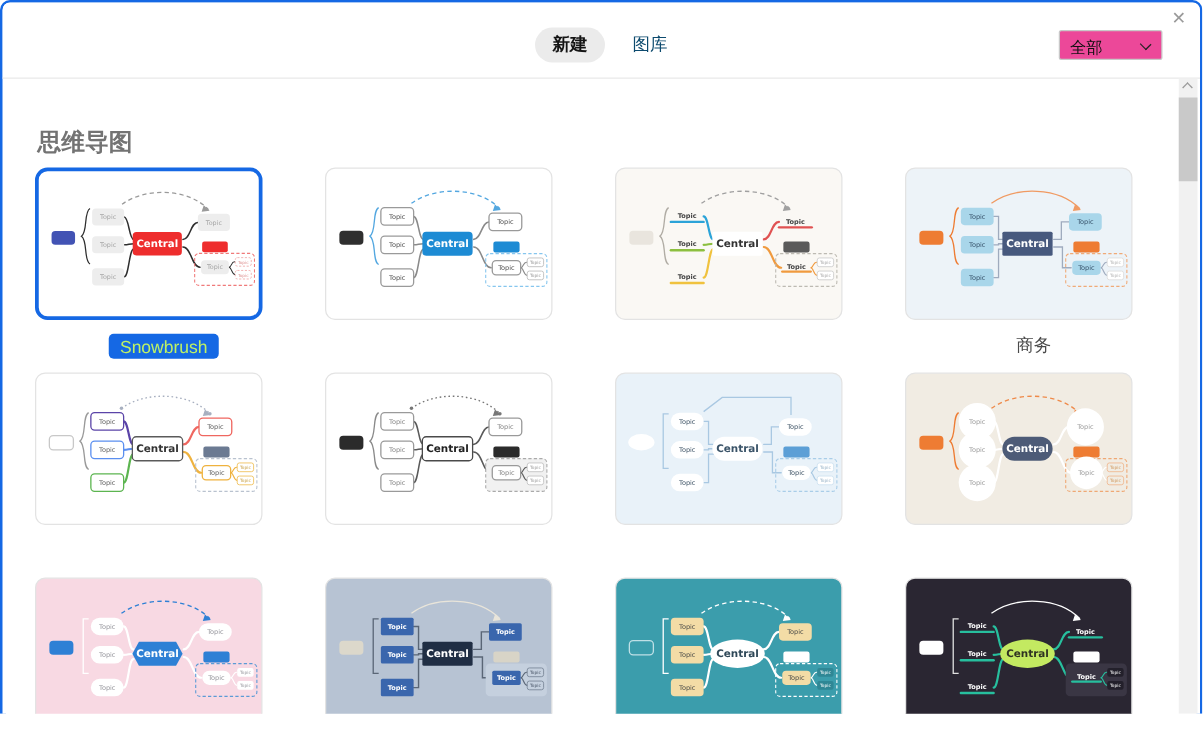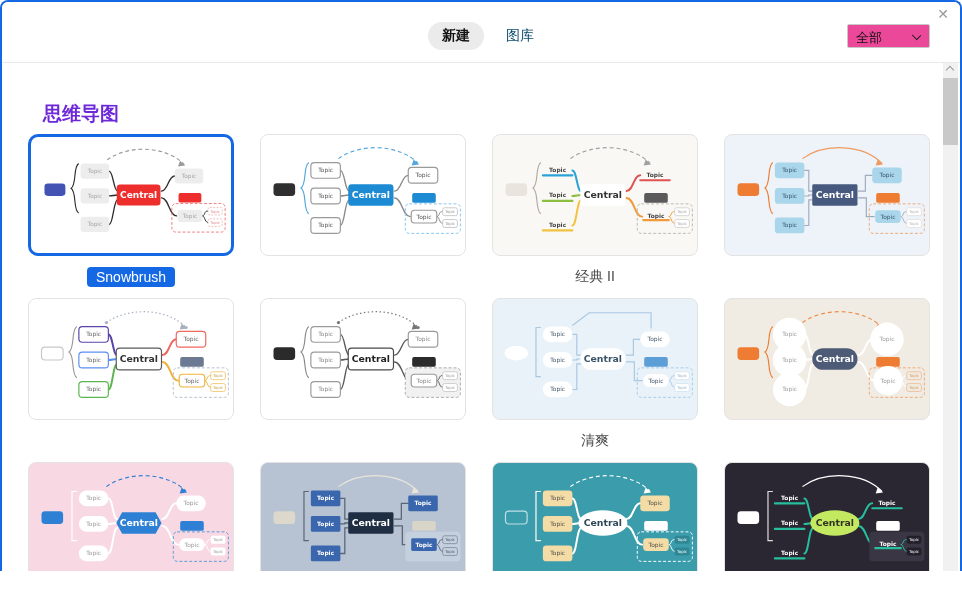--- a/index.html
+++ b/index.html
@@ -9,28 +9,28 @@
            background:#ffffff; overflow:hidden; }
   .topbar { position:absolute; left:0; top:0; right:0; height:61px; background:#fff;
             border-bottom:1px solid #e9e9e9; }
   .tabs { position:absolute; left:0; right:0; top:20px; display:flex; justify-content:center; align-items:center; gap:22px; }
   .tab-active { background:#ebebeb; border-radius:15px; padding:5px 14px; font-size:14px; font-weight:bold; color:#141414; cursor:pointer; }
   .tab { font-size:14px; color:#0c4a6e; cursor:pointer; }
   .close { position:absolute; top:3px; right:11px; font-size:14px; color:#9a9a9a; cursor:pointer; line-height:18px; }
   .select { position:absolute; top:22px; right:30px; width:83px; height:24px; border:1px solid #c8c8c8; border-radius:2px;
             background:#ec4899; display:flex; align-items:flex-end; padding:0 8px; font-size:13px; color:#111; cursor:pointer; }
   .select .chev { position:absolute; right:9px; top:7px; width:7px; height:7px; border-right:1.8px solid #222; border-bottom:1.8px solid #222; transform:rotate(45deg) scale(1,0.9); }
-  .heading { position:absolute; left:41px; top:99px; font-size:19px; font-weight:bold; color:#6d28d9; }
+  .heading { position:absolute; left:28px; top:99px; font-size:19px; font-weight:bold; color:#737373; }
   .grid { position:absolute; left:26px; top:132px; display:grid; grid-template-columns:repeat(4,206px); column-gap:26px; }
   .cell { height:164px; }
-  .card { width:206px; height:122px; border:1px solid #e3e3e3; border-radius:8px; overflow:hidden; position:relative; cursor:pointer; }
+  .card { width:182px; height:122px; border:1px solid #e3e3e3; border-radius:8px; overflow:hidden; position:relative; cursor:pointer; }
   .card.selected { border:3px solid #1568e4; border-radius:10px; }
   .card svg { position:absolute; left:0; top:0; width:100%; height:100%; font-family:"DejaVu Sans",sans-serif; }
   .label { height:42px; display:flex; align-items:center; justify-content:center; font-size:14px; color:#4a4a4a; }
-  .label .sel { background:#1568e4; color:#ffffff; padding:2px 9px; border-radius:4px; }
+  .label .sel { background:#1568e4; color:#bef264; padding:2px 9px; border-radius:4px; }
   .scrollbar { position:absolute; top:61px; bottom:0; right:2px; width:15px; background:#f1f1f1; }
   .scroll-up { position:absolute; top:4px; left:4px; width:6px; height:6px; border-top:1.6px solid #9a9a9a; border-left:1.6px solid #9a9a9a; transform:rotate(45deg); }
   .scroll-thumb { position:absolute; top:15px; left:0; width:15px; height:67px; background:#c9c9c9; }
 </style>
 </head>
 <body>
 
 <div class="modal">
   <div class="topbar">
     <div class="tabs">
@@ -147,23 +147,20 @@
             <text x="65" y="93.5" font-size="6" text-anchor="middle" fill="#444444" font-weight="bold">Topic</text>
             <path d="M50,97 L80,97" stroke="#f0c23e" stroke-width="2.2" stroke-linecap="round"></path>
             <text x="164" y="42.5" font-size="6" text-anchor="middle" fill="#444444" font-weight="bold">Topic</text>
             <path d="M149,46 L179,46" stroke="#e05252" stroke-width="2.2" stroke-linecap="round"></path>
             <text x="165" y="84.5" font-size="6" text-anchor="middle" fill="#444444" font-weight="bold">Topic</text>
             <path d="M152,86.5 L178,86.5" stroke="#f09a3e" stroke-width="2.2" stroke-linecap="round"></path>
             <rect x="88" y="50" width="46" height="22" rx="2" fill="#ffffff"></rect>
             <text x="111" y="64.2" font-size="9.5" text-anchor="middle" fill="#333333" font-weight="bold">Central</text>
           </svg>
         </div>
-        <div class="label">
-          <span>经典 II</span>
-        </div>
       </div>
       <div class="cell">
         <div class="card" style="background: rgb(237, 243, 248);">
           <svg viewBox="0 0 206 122">
             <path d="M80,36 L84.5,36 L84.5,57 L89,57" stroke="#9fabbe" stroke-width="1.2" fill="none" stroke-linecap="round"></path>
             <path d="M80,62 L84.5,62 L84.5,61 L89,61" stroke="#9fabbe" stroke-width="1.2" fill="none" stroke-linecap="round"></path>
             <path d="M80,92 L84.5,92 L84.5,66 L89,66" stroke="#9fabbe" stroke-width="1.2" fill="none" stroke-linecap="round"></path>
             <path d="M135,57 L142,57 L142,41 L149,41" stroke="#9fabbe" stroke-width="1.2" fill="none" stroke-linecap="round"></path>
             <path d="M135,64 L143,64 L143,83 L151,83" stroke="#9fabbe" stroke-width="1.2" fill="none" stroke-linecap="round"></path>
             <path d="M48,28 C42,31 46,50 40,54 C46,58 42,77 48,80" stroke="#ee7c33" stroke-width="1.2" fill="none"></path>
@@ -184,20 +181,23 @@
             <text x="65" y="64" font-size="6" text-anchor="middle" fill="#3a566e" font-weight="normal">Topic</text>
             <rect x="50" y="84" width="30" height="16" rx="3.5" fill="#a9d6ea"></rect>
             <text x="65" y="94" font-size="6" text-anchor="middle" fill="#3a566e" font-weight="normal">Topic</text>
             <rect x="149" y="33" width="30" height="16" rx="3.5" fill="#a9d6ea"></rect>
             <text x="164" y="43" font-size="6" text-anchor="middle" fill="#3a566e" font-weight="normal">Topic</text>
             <rect x="152" y="76.5" width="26" height="13" rx="3.5" fill="#a9d6ea"></rect>
             <text x="165" y="85" font-size="6" text-anchor="middle" fill="#3a566e" font-weight="normal">Topic</text>
             <rect x="88" y="50" width="46" height="22" rx="1.5" fill="#47597e"></rect>
             <text x="111" y="64.2" font-size="9.5" text-anchor="middle" fill="#ffffff" font-weight="bold">Central</text>
           </svg>
+        </div>
+        <div class="label">
+          <span>商务</span>
         </div>
       </div>
       <div class="cell">
         <div class="card" style="background: rgb(255, 255, 255);">
           <svg viewBox="0 0 206 122">
             <path d="M80,36 C84.5,36 84.5,57 89,57" stroke="#5b44a8" stroke-width="2" fill="none" stroke-linecap="round"></path>
             <path d="M80,62 C84.5,62 84.5,61 89,61" stroke="#5b8ff0" stroke-width="2" fill="none" stroke-linecap="round"></path>
             <path d="M80,92 C84.5,92 84.5,66 89,66" stroke="#5cb550" stroke-width="2" fill="none" stroke-linecap="round"></path>
             <path d="M135,57 C142,57 142,41 149,41" stroke="#ef6760" stroke-width="2" fill="none" stroke-linecap="round"></path>
             <path d="M135,64 C143,64 143,83 151,83" stroke="#efb23e" stroke-width="2" fill="none" stroke-linecap="round"></path>
@@ -293,23 +293,20 @@
             <rect x="50" y="84" width="30" height="16" rx="8" fill="#ffffff"></rect>
             <text x="65" y="94" font-size="6" text-anchor="middle" fill="#44586a" font-weight="normal">Topic</text>
             <rect x="149" y="33" width="30" height="16" rx="8" fill="#ffffff"></rect>
             <text x="164" y="43" font-size="6" text-anchor="middle" fill="#44586a" font-weight="normal">Topic</text>
             <rect x="152" y="76.5" width="26" height="13" rx="6.5" fill="#ffffff"></rect>
             <text x="165" y="85" font-size="6" text-anchor="middle" fill="#44586a" font-weight="normal">Topic</text>
             <rect x="88" y="50" width="46" height="22" rx="11" fill="#ffffff"></rect>
             <text x="111" y="64.2" font-size="9.5" text-anchor="middle" fill="#3a5368" font-weight="bold">Central</text>
           </svg>
         </div>
-        <div class="label">
-          <span>清爽</span>
-        </div>
       </div>
       <div class="cell">
         <div class="card" style="background: rgb(241, 236, 227);">
           <svg viewBox="0 0 206 122">
             <path d="M80,36 C84.5,36 84.5,57 89,57" stroke="#ffffff" stroke-width="2" fill="none" stroke-linecap="round"></path>
             <path d="M80,62 C84.5,62 84.5,61 89,61" stroke="#ffffff" stroke-width="2" fill="none" stroke-linecap="round"></path>
             <path d="M80,92 C84.5,92 84.5,66 89,66" stroke="#ffffff" stroke-width="2" fill="none" stroke-linecap="round"></path>
             <path d="M135,57 C142,57 142,41 149,41" stroke="#ffffff" stroke-width="2" fill="none" stroke-linecap="round"></path>
             <path d="M135,64 C143,64 143,83 151,83" stroke="#ffffff" stroke-width="2" fill="none" stroke-linecap="round"></path>
             <path d="M48,28 C42,31 46,50 40,54 C46,58 42,77 48,80" stroke="#ee7c33" stroke-width="1.2" fill="none"></path>

